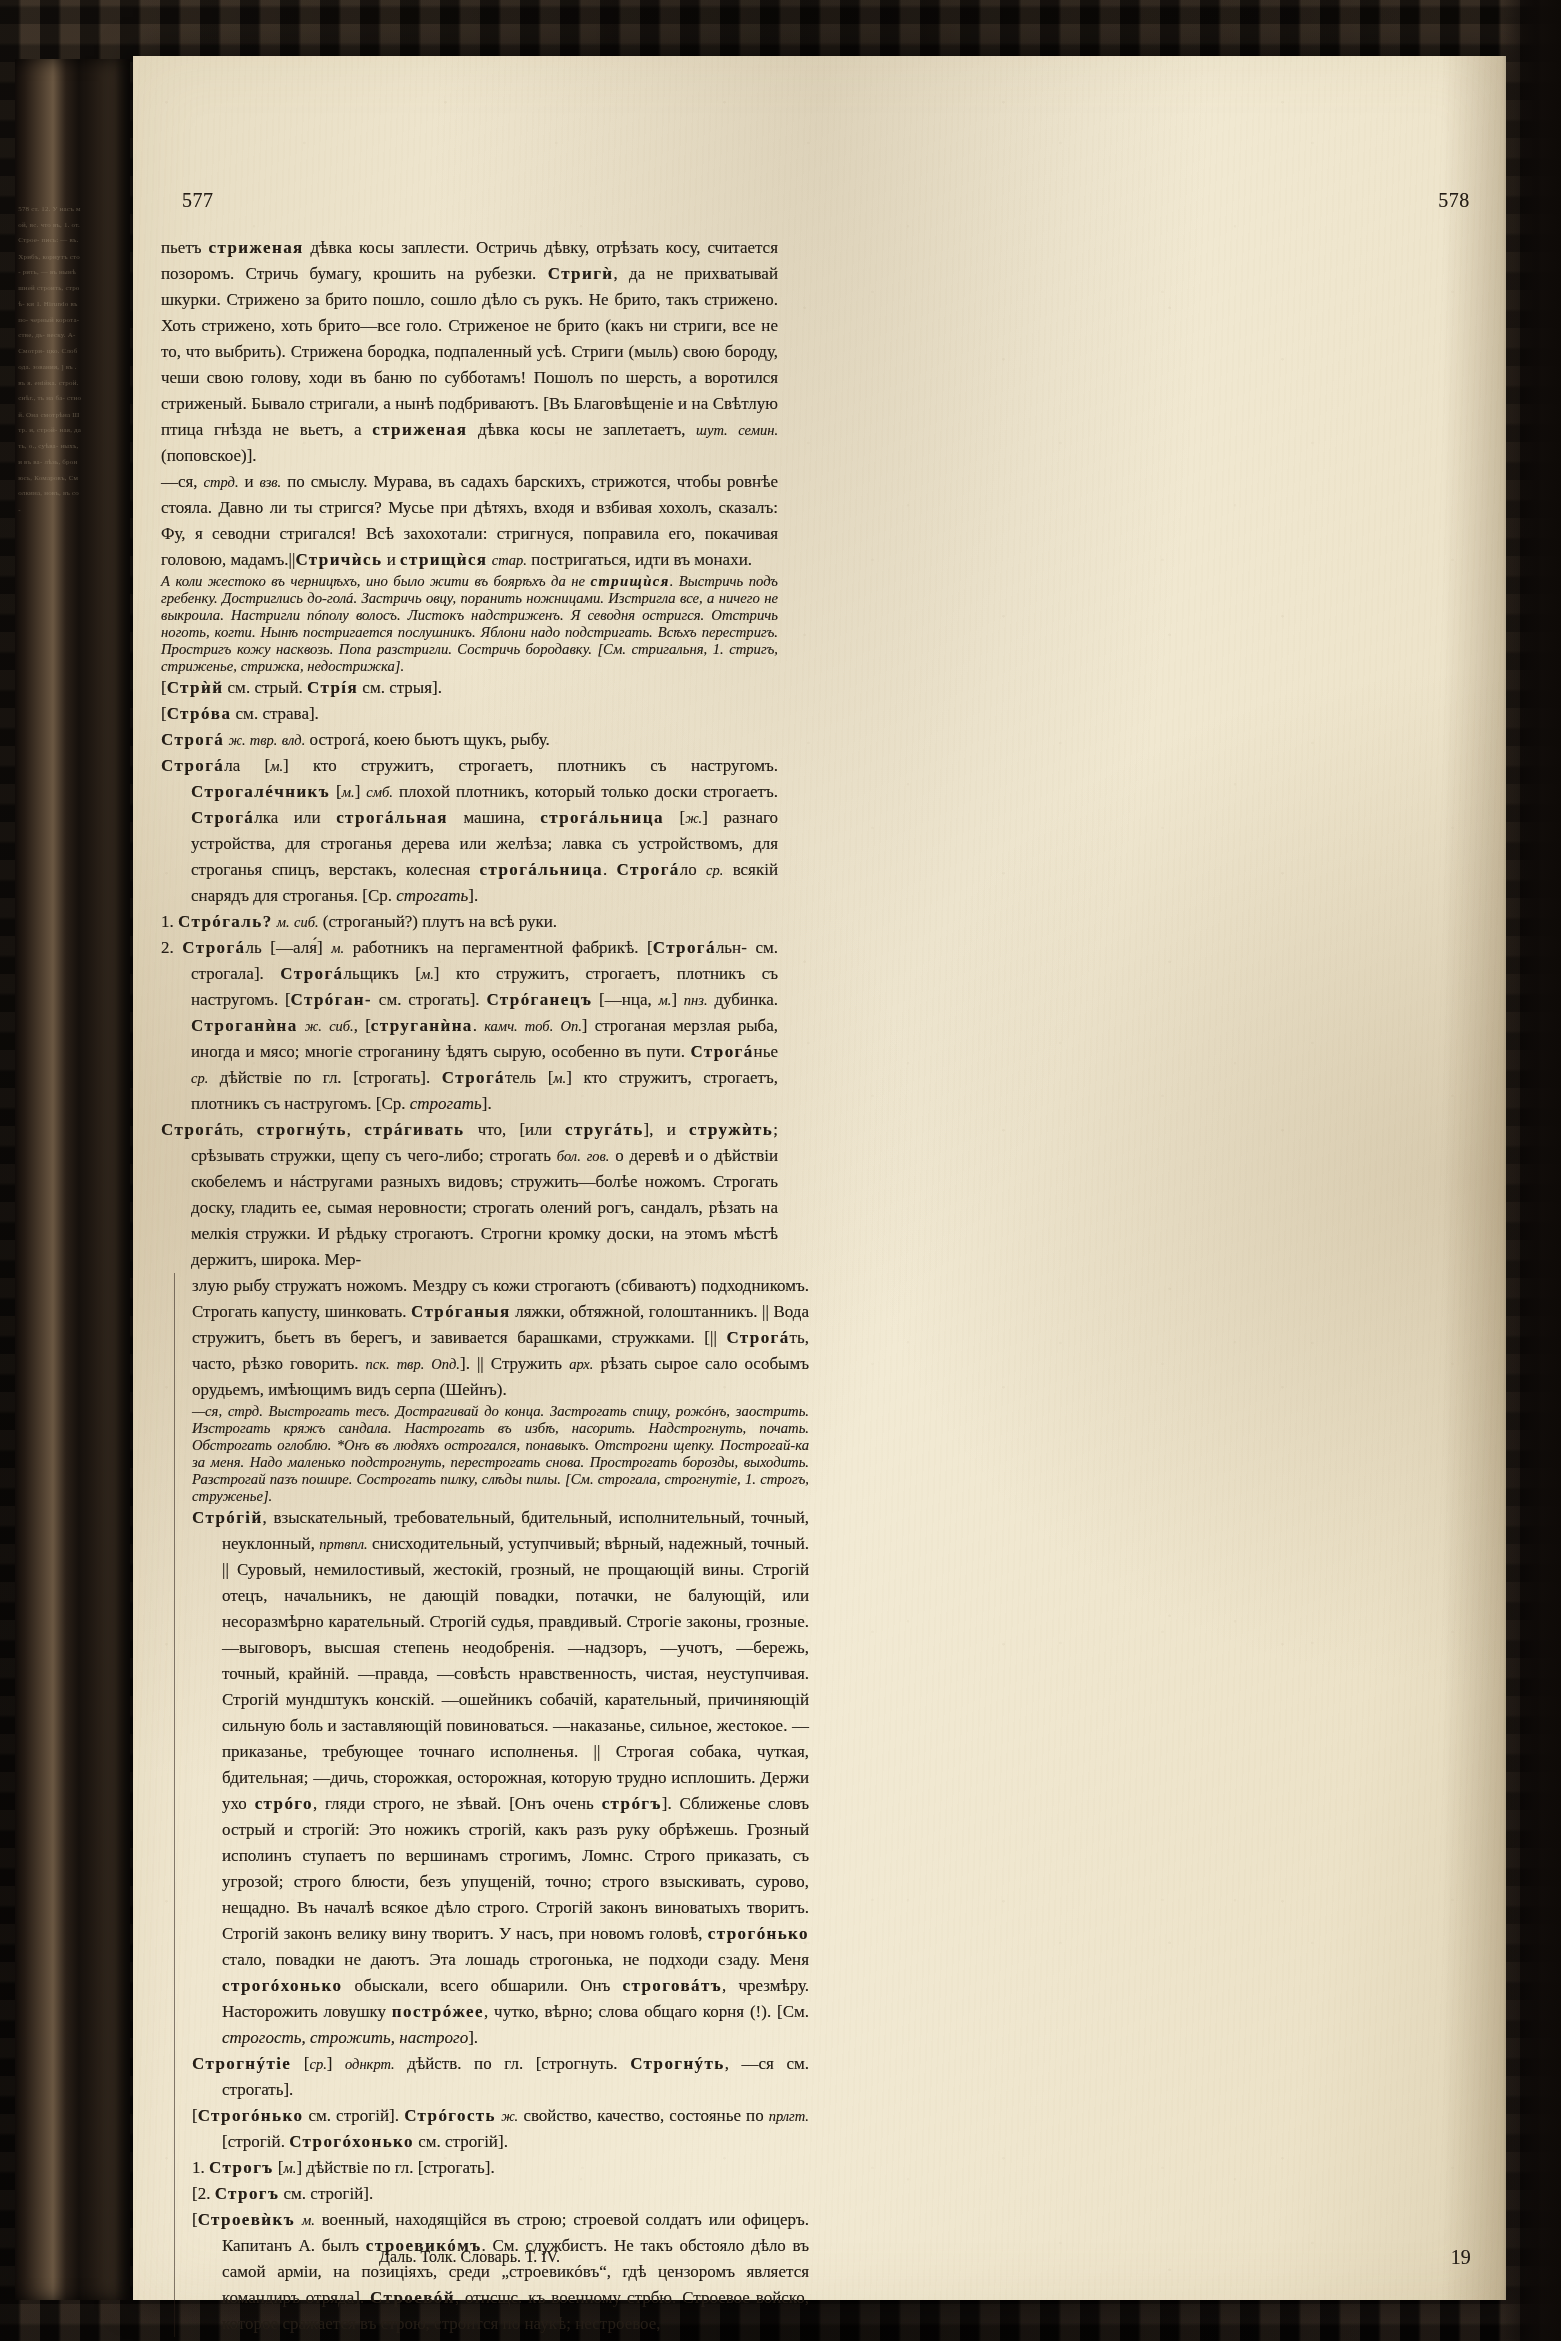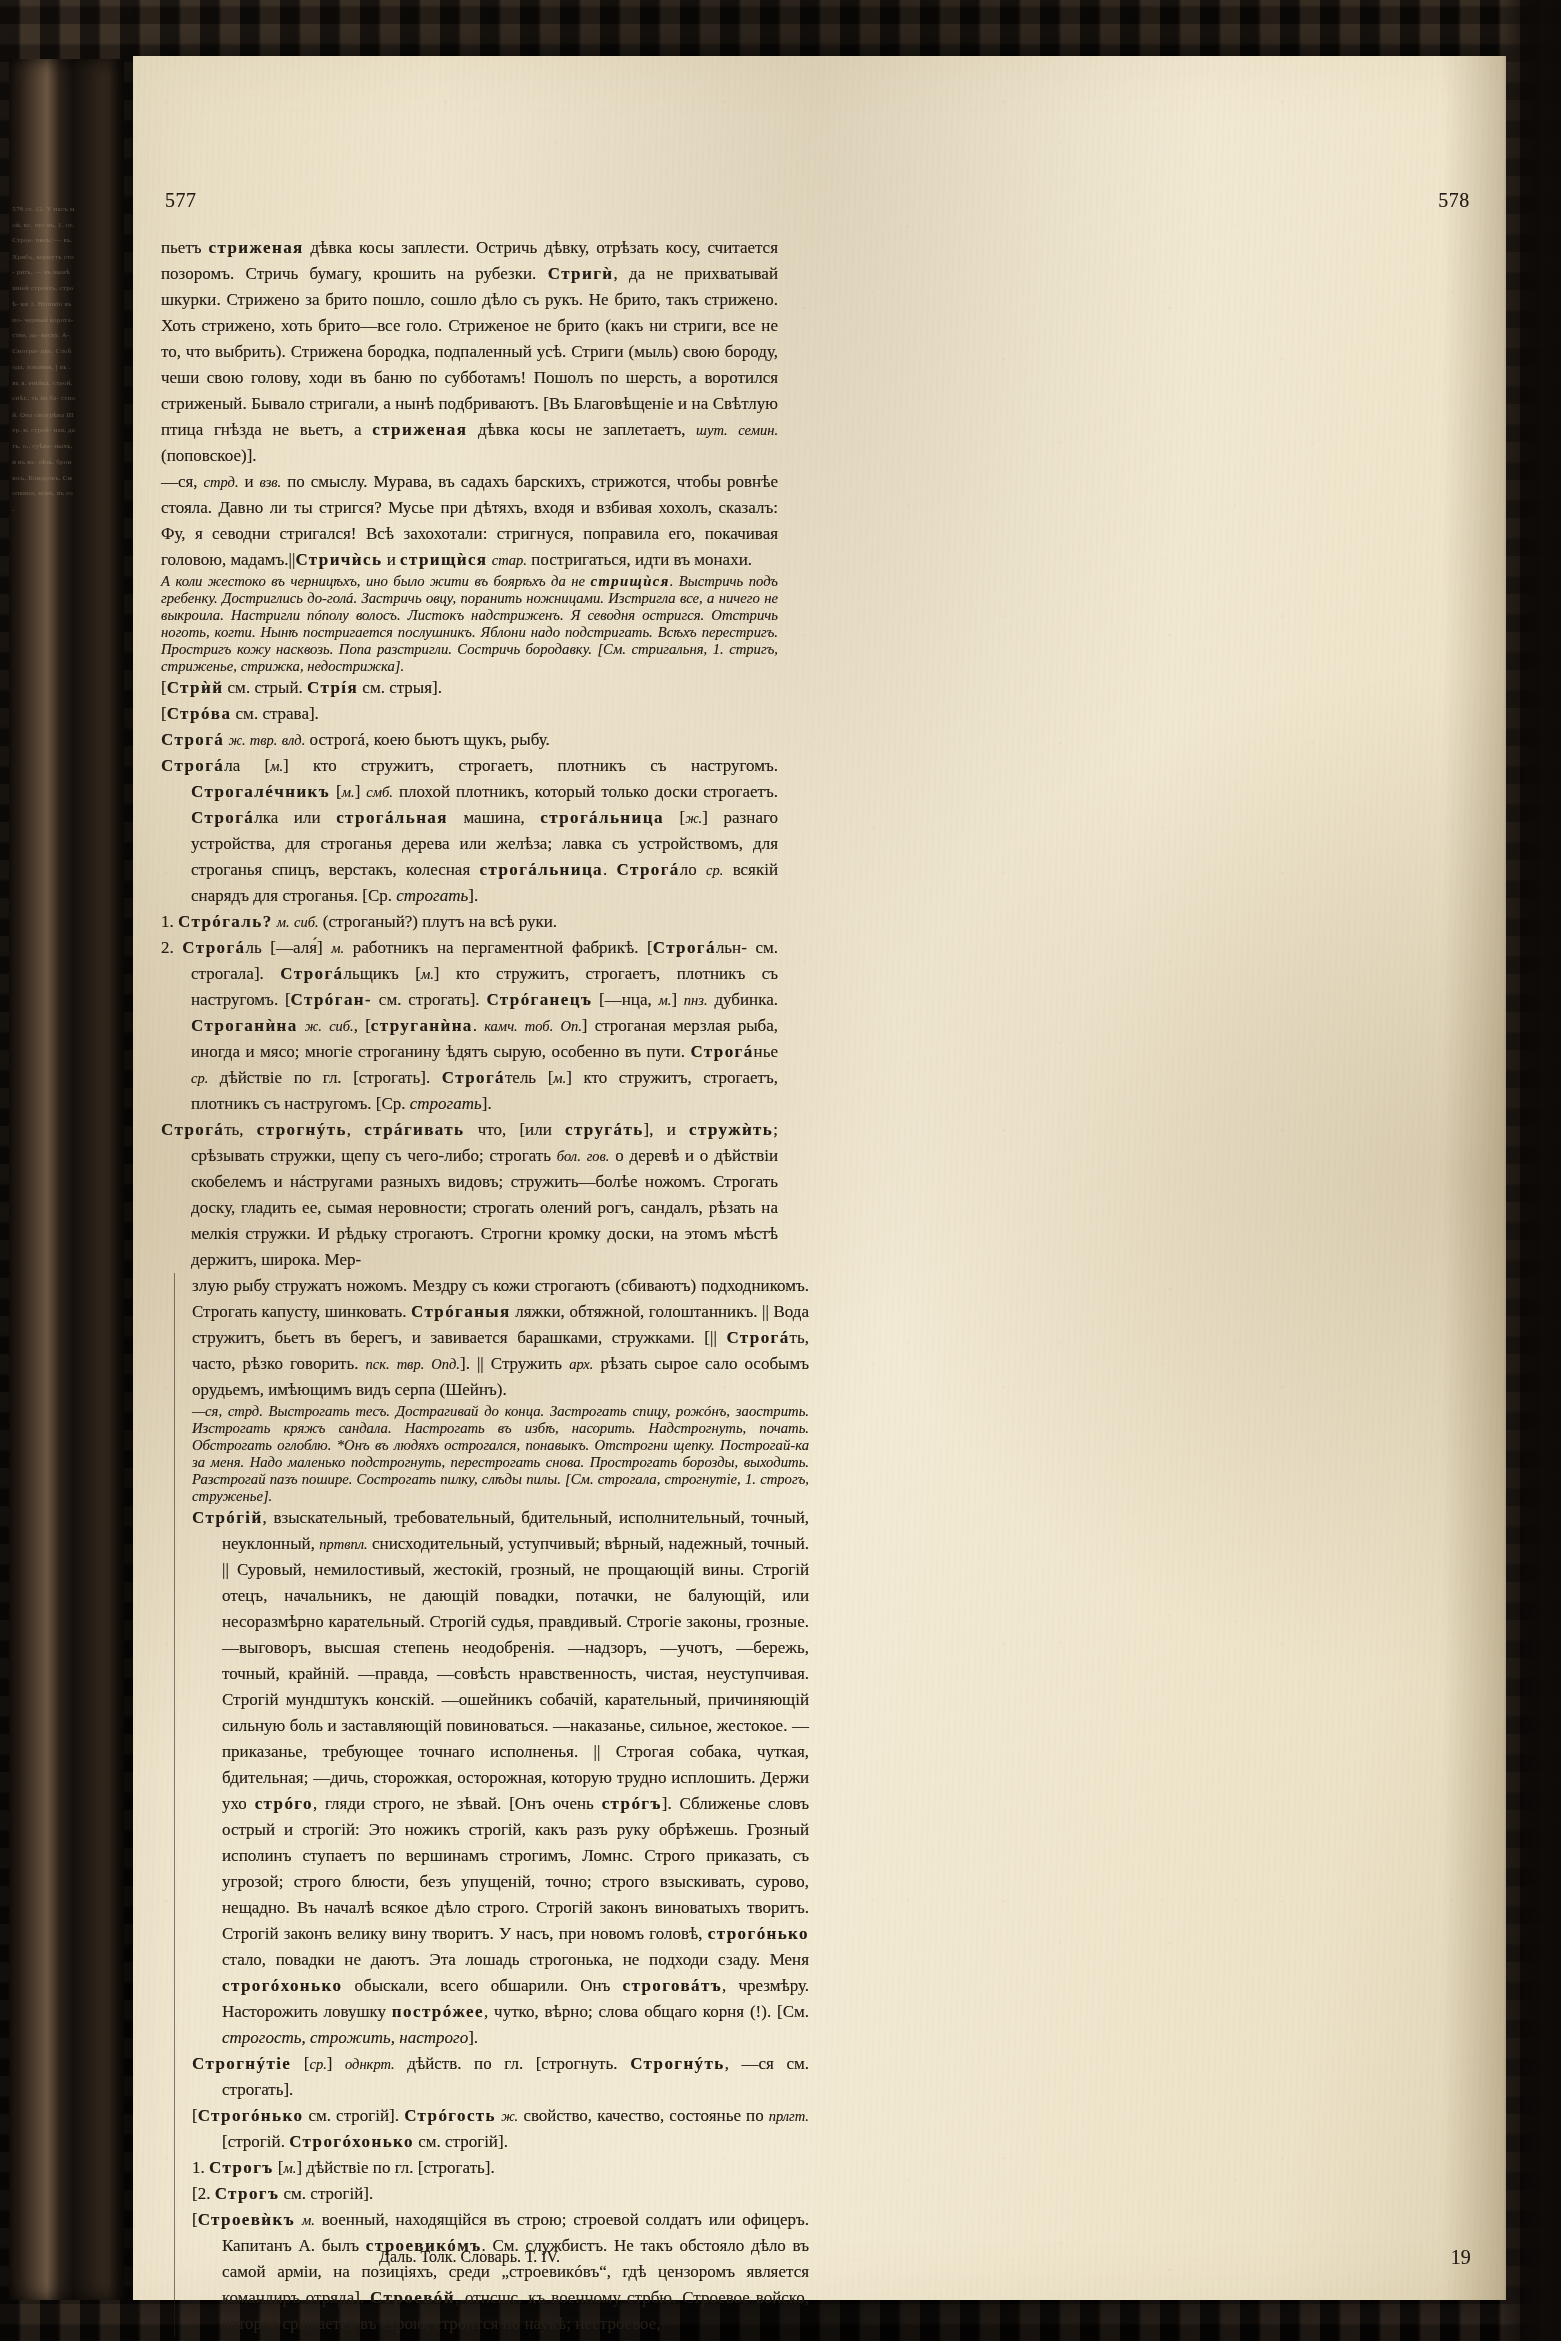--- a/index.html
+++ b/index.html
@@ -29,21 +29,21 @@
     content:"";
     position:absolute; inset:0;
     background:
       radial-gradient(ellipse at 50% 0%, rgba(0,0,0,0.25), transparent 60%),
       radial-gradient(ellipse at 50% 100%, rgba(0,0,0,0.45), transparent 55%);
   }
 
   
   #gutter {
     position: absolute;
-    left: 9px; top: 59px;
+    left: 15px; top: 59px;
     width: 115px; height: 2241px;
     background: linear-gradient(90deg,
       #120d0a 0px, #241b14 9.7px, #4a3b2c 25px,
       #6a5742 38px, #2a2018 51px, #15100c 64px,
       #241c15 80px, #3a2e22 100px, #17110d 124px, #0d0a08 133px);
     box-shadow: inset -9.7px 0 18px rgba(0,0,0,0.75);
   }
   
   #gutter-text {
     position: absolute;
@@ -113,21 +113,21 @@
   #running-head{
     position: relative;
     height: 46px;
     font-size: 19.3px;
   }
   #running-head .folio{
     position:absolute; top: 11.8px;
     font-size: 20px; letter-spacing: 0.5px;
     color:#231c15;
   }
-  #folio-left{ left: 4px; text-align: center; }
+  #folio-left{ left: 21px; text-align: center; }
   #folio-right{ right: 4.3px; }
   #head-title{
     position:absolute; left:0; right:0; top: 10.7px;
     text-align:center;
     font-size: 20.4px;
     letter-spacing: 1.3px;
     color:#1f1812;
   }
 
   #columns{

